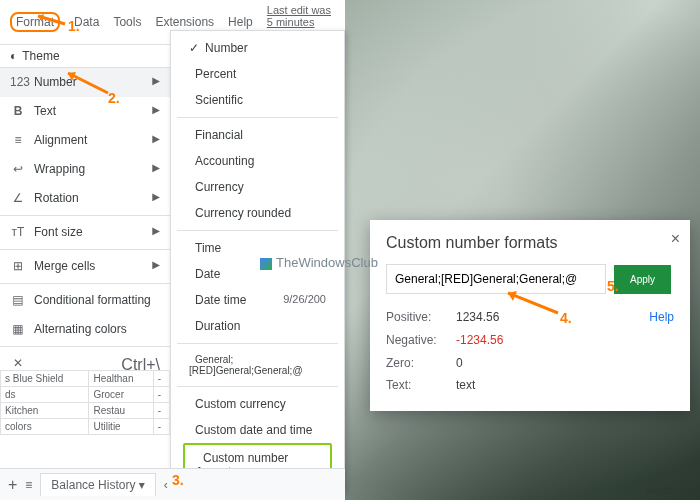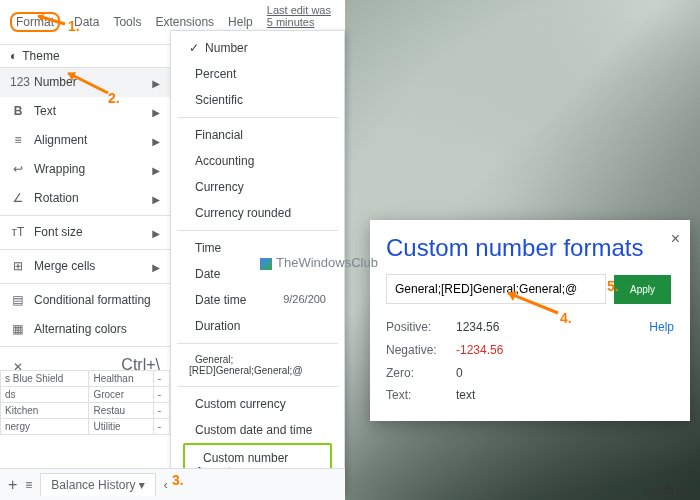--- a/index.html
+++ b/index.html
@@ -5,41 +5,41 @@
 *{box-sizing:border-box;margin:0;padding:0;font-family:Arial,Helvetica,sans-serif}
 body{width:700px;height:500px;overflow:hidden;position:relative;background:linear-gradient(135deg,#6a7a6f 0%,#8a9a8f 20%,#aab8ae 40%,#c5d0c8 55%,#7a8880 70%,#4a5850 85%,#2a3830 100%)}
 .bgshade{position:absolute;inset:0;background:radial-gradient(ellipse 400px 300px at 500px 200px,rgba(220,228,222,.6),transparent),radial-gradient(ellipse 300px 400px at 600px 400px,rgba(40,55,45,.7),transparent)}
 .app{position:absolute;left:0;top:0;width:345px;height:500px;background:#fff;font-size:12px;color:#3c4043}
 .menubar{display:flex;align-items:center;gap:14px;padding:4px 10px;border-bottom:1px solid #e0e0e0;font-size:12px;color:#5f6368}
 .menubar .hi{border:2px solid #ff7b00;border-radius:8px;padding:1px 4px}
 .lastedit{color:#5f6368;text-decoration:underline;margin-left:auto;font-size:11px}
 .tbrow{display:flex;align-items:center;padding:4px 10px;border-bottom:1px solid #e0e0e0;gap:5px}
 .newbadge{background:#1e8e3e;color:#fff;font-size:9px;padding:2px 6px;border-radius:8px;font-weight:bold}
 .sidebar{width:170px;float:left}
-.sidmenu{display:flex;justify-content:space-between;align-items:flex-end;padding:7px 10px;font-size:12px;color:#3c4043;border-bottom:1px solid transparent}
+.sidmenu{display:flex;justify-content:space-between;align-items:flex-start;padding:7px 10px;font-size:12px;color:#3c4043;border-bottom:1px solid transparent}
 .sidmenu.sel{background:#f1f3f4}
 .sidmenu .ico{width:16px;display:inline-block;text-align:center;margin-right:8px;color:#5f6368}
 .sidmenu .lbl{flex:1}
 .sidmenu .arr{color:#5f6368;font-size:10px}
 .divline{border-top:1px solid #e0e0e0;margin:2px 0}
 .shortcut{color:#5f6368;font-size:16px}
 .submenu{position:absolute;left:170px;top:30px;width:175px;background:#fff;border:1px solid #dadce0;box-shadow:2px 2px 6px rgba(0,0,0,.2);padding:4px 6px;font-size:12px}
 .subitem{display:flex;justify-content:space-between;padding:6px 12px;color:#3c4043}
 .subitem .chk{width:14px;margin-right:6px;color:#3c4043}
 .subitem .val{color:#5f6368;font-size:11px}
 .subdiv{border-top:1px solid #e0e0e0;margin:4px 0}
 .hibox{border:2px solid #84cc16;border-radius:2px;margin:0 6px}
 .ann{position:absolute;color:#ff7b00;font-weight:bold;font-size:14px;z-index:50}
 .sheetgrid{position:absolute;left:0;top:370px;width:170px;font-size:10px;color:#5f6368}
 .sheetgrid table{border-collapse:collapse;width:100%}
 .sheetgrid td{border:1px solid #e0e0e0;padding:2px 4px;white-space:nowrap;overflow:hidden}
 .tabbar{position:absolute;left:0;bottom:0;width:345px;background:#f8f9fa;border-top:1px solid #dadce0;display:flex;align-items:center;padding:4px 8px;font-size:12px;color:#5f6368;gap:8px}
 .tab{background:#fff;padding:4px 10px;border:1px solid #dadce0;border-bottom:none}
 .dialog{position:absolute;left:370px;top:220px;width:320px;background:#fff;box-shadow:0 4px 16px rgba(0,0,0,.3);padding:14px 16px;font-size:13px}
-.dlgtitle{font-size:24px;color:#1d4ed8;margin-bottom:12px;font-weight:400}
+.dlgtitle{font-size:16px;color:#404040;margin-bottom:12px;font-weight:400}
 .dlgclose{position:absolute;right:10px;top:10px;font-size:16px;color:#5f6368;cursor:pointer}
 .dlginput{width:220px;padding:7px 8px;border:1px solid #dadce0;font-size:12px;font-family:inherit}
 .dlgapply{background:#1e8e3e;color:#fff;border:none;padding:9px 16px;font-size:10px;font-weight:500;cursor:pointer;float:right}
 .dlgrow{display:flex;gap:8px;margin-bottom:12px;align-items:center}
 .preview{font-size:12px;color:#3c4043;line-height:1.9}
 .preview .lab{color:#5f6368;display:inline-block;width:70px}
 .preview .neg{color:#d93025}
 .helplink{color:#1a73e8;float:right;font-size:12px;cursor:pointer}
 .watermark{position:absolute;left:260px;top:255px;font-size:13px;color:#7a8890;z-index:2}
 .wmlogo{display:inline-block;width:12px;height:12px;background:linear-gradient(135deg,#4285f4,#34a853);margin-right:4px;vertical-align:middle}
@@ -190,21 +190,21 @@
             <td>ds</td>
             <td>Grocer</td>
             <td>-</td>
           </tr>
       <tr>
             <td>Kitchen</td>
             <td>Restau</td>
             <td>-</td>
           </tr>
       <tr>
-            <td>nergy</td>
+            <td>colors</td>
             <td>Utilitie</td>
             <td>-</td>
           </tr>
     </tbody>
       </table>
   </div>
 
   <div class="tabbar">
     <span style="font-size:16px">+</span>
     <span>≡</span>

